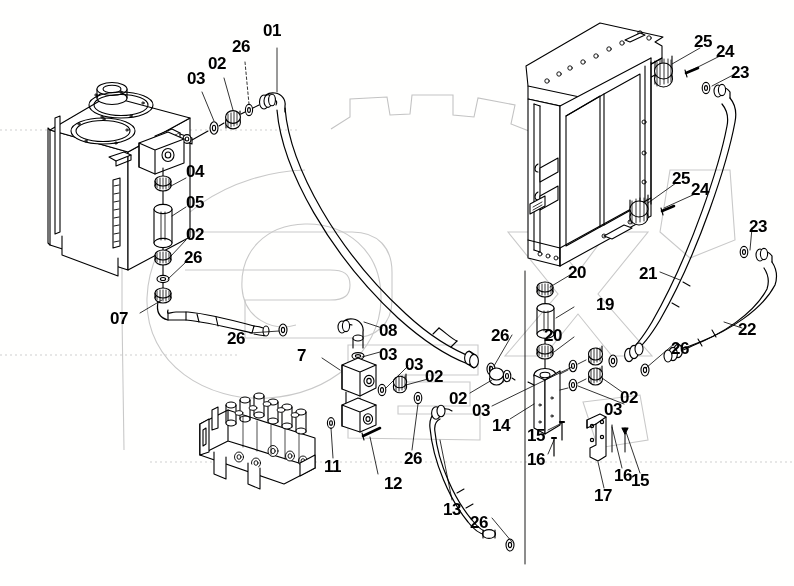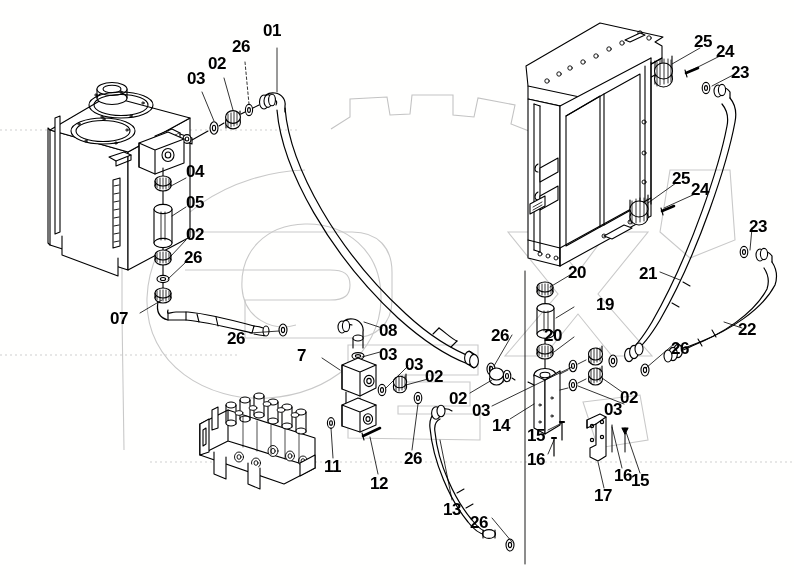--- a/index.html
+++ b/index.html
@@ -656,21 +656,21 @@
     <span class="lbl" style="left:186px;top:226px">02</span>
     <span class="lbl" style="left:184px;top:249px">26</span>
     <span class="lbl" style="left:110px;top:310px">07</span>
     <span class="lbl" style="left:227px;top:330px">26</span>
     <span class="lbl" style="left:379px;top:322px">08</span>
     <span class="lbl" style="left:379px;top:346px">03</span>
     <span class="lbl" style="left:297px;top:347px">7</span>
     <span class="lbl" style="left:405px;top:356px">03</span>
     <span class="lbl" style="left:425px;top:368px">02</span>
     <span class="lbl" style="left:324px;top:458px">11</span>
-    <span class="lbl" style="left:370px;top:475px">12</span>
+    <span class="lbl" style="left:384px;top:475px">12</span>
     <span class="lbl" style="left:404px;top:450px">26</span>
     <span class="lbl" style="left:443px;top:501px">13</span>
     <span class="lbl" style="left:470px;top:514px">26</span>
     <span class="lbl" style="left:491px;top:327px">26</span>
     <span class="lbl" style="left:449px;top:390px">02</span>
     <span class="lbl" style="left:472px;top:402px">03</span>
     <span class="lbl" style="left:492px;top:417px">14</span>
     <span class="lbl" style="left:568px;top:264px">20</span>
     <span class="lbl" style="left:596px;top:296px">19</span>
     <span class="lbl" style="left:544px;top:327px">20</span>

